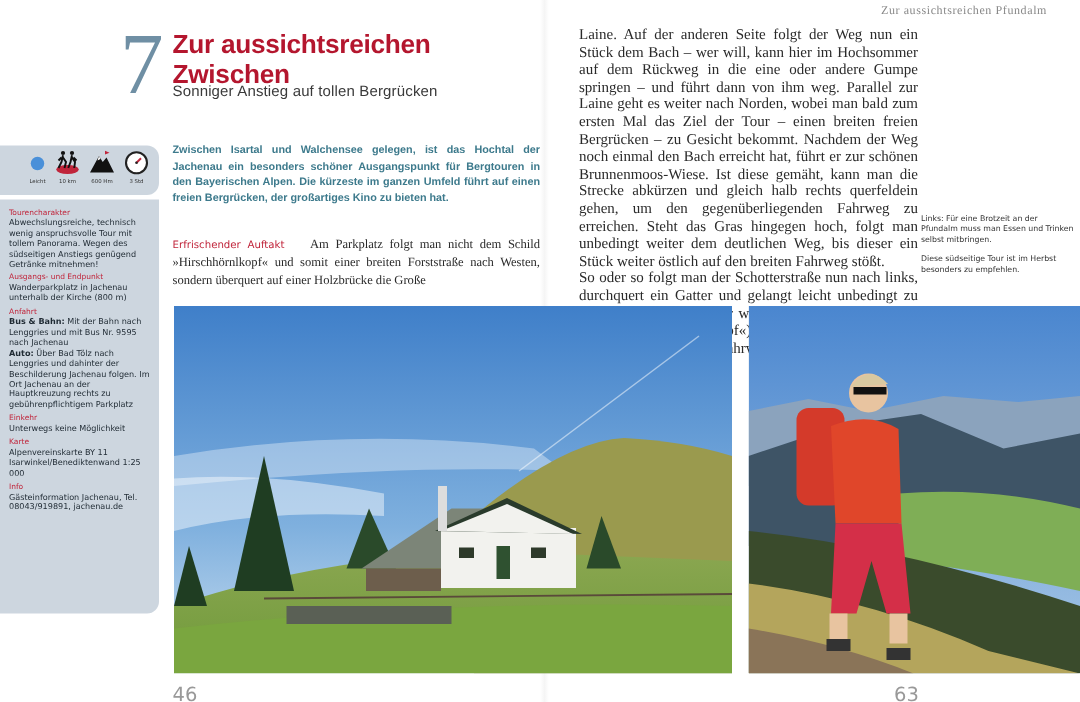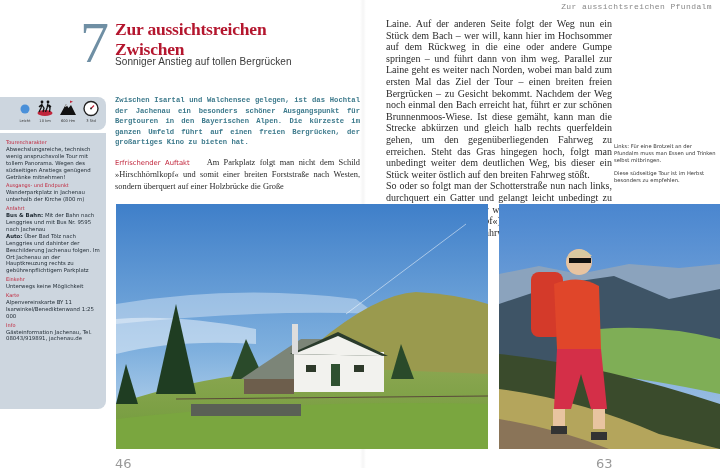--- a/index.html
+++ b/index.html
@@ -4,28 +4,28 @@
 <style>
   * { box-sizing: border-box; margin: 0; padding: 0; }
   html, body { width: 720px; height: 468px; overflow: hidden; background: #ffffff; }
   body { position: relative; font-family: "Liberation Serif", serif; color: #2a2a2a; }
 
   .spread { position: absolute; inset: 0; background: #fff; }
   .gutter { position: absolute; left: 360px; top: 0; width: 6px; height: 468px;
     background: linear-gradient(to right, rgba(0,0,0,0.00), rgba(0,0,0,0.04), rgba(0,0,0,0.00)); }
 
   
-  .running-head { position: absolute; right: 8px; top: 2px; font-family: Liberation Mono, monospace;
+  .running-head { position: absolute; right: 22px; top: 2px; font-family: Liberation Serif, serif;
     font-size: 8px; color: #888; letter-spacing: 0.4px; }
 
   
   .chapter-num { position: absolute; left: 80px; top: 14px; font-family: "Liberation Serif", serif;
     font-size: 58px; line-height: 58px; color: #6f8fa4; }
   .chapter-title { position: absolute; left: 115px; top: 19px; width: 245px;
-    font-family: Liberation Serif, serif; font-weight: bold; font-size: 17.5px; line-height: 20px;
+    font-family: Liberation Sans, sans-serif; font-weight: bold; font-size: 17.5px; line-height: 20px;
     color: #b4162e; letter-spacing: -0.2px; }
   .chapter-sub { position: absolute; left: 115px; top: 56px; font-family: Liberation Sans, sans-serif;
     font-size: 10px; color: #3a3a3a; letter-spacing: 0.1px; }
 
   
   .stats-box { position: absolute; left: 0; top: 97px; width: 106px; height: 33px;
     background: #cdd6df; border-radius: 0 8px 8px 0; }
   .stat { position: absolute; top: 2px; width: 22px; text-align: center; }
   .stat .ico { display: block; margin: 0 auto; height: 18px; }
   .stat .lbl { display: block; font-family: "DejaVu Sans", sans-serif; font-size: 3.6px; color: #333;
@@ -33,21 +33,21 @@
 
   .info-box { position: absolute; left: 0; top: 133px; width: 106px; height: 276px;
     background: #cdd6df; border-radius: 0 0 8px 0; padding: 6px 4px 4px 6px;
     font-family: "DejaVu Sans", sans-serif; font-size: 5.4px; line-height: 6.9px; color: #1f2a33; }
   .info-box .h { color: #c0253b; font-size: 5px; margin-top: 2px; }
   .info-box .h:first-child { margin-top: 0; }
   .info-box p { margin-bottom: 1.5px; }
   .info-box b { font-weight: bold; }
 
   
-  .intro { position: absolute; left: 115px; top: 95px; width: 245px; font-family: Liberation Mono, monospace;
+  .intro { position: absolute; left: 115px; top: 95px; width: 245px; font-family: Liberation Sans, sans-serif;
     font-weight: bold; font-size: 7.2px; line-height: 10.5px; color: #3d7a8c; text-align: justify; }
 
   
   .body-left { position: absolute; left: 115px; top: 157px; width: 245px; font-family: "Liberation Serif", serif;
     font-size: 8.4px; line-height: 12px; color: #2a2a2a; text-align: justify; }
   .body-left .lead { font-family: "DejaVu Sans", sans-serif; font-size: 6.8px; color: #c0253b; margin-right: 17px; }
 
   .body-right { position: absolute; left: 386px; top: 18px; width: 226px; font-family: "Liberation Serif", serif;
     font-size: 10px; line-height: 11.6px; color: #2a2a2a; text-align: justify; }
   .body-right p { margin: 0; }

